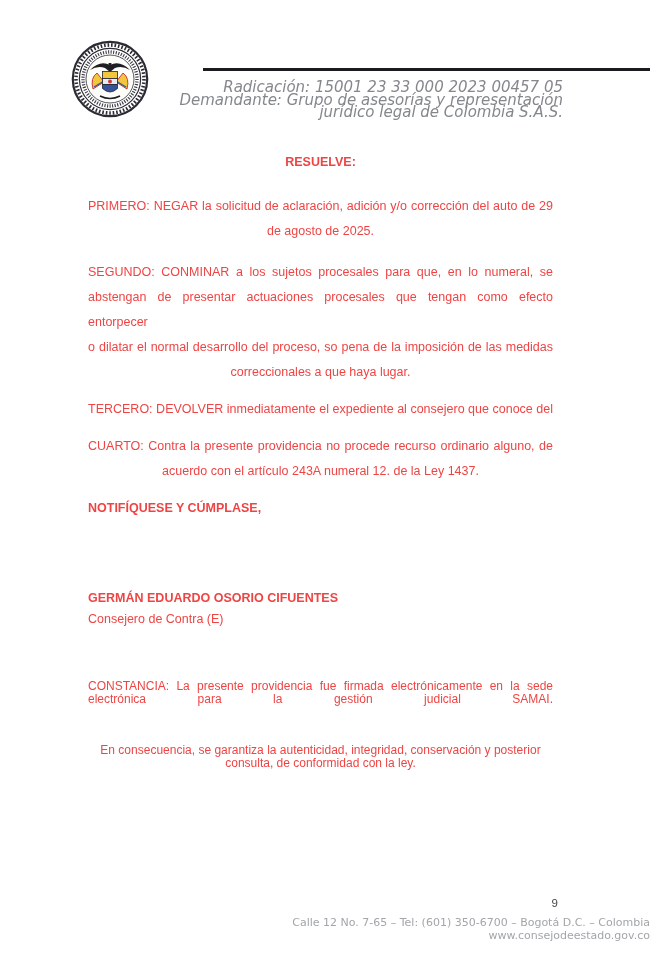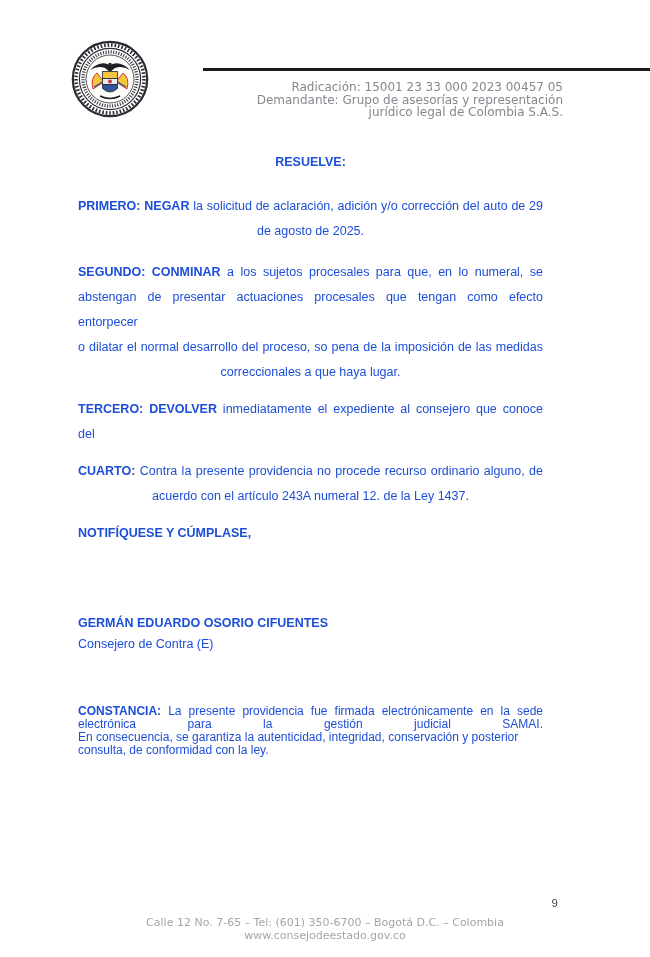--- a/index.html
+++ b/index.html
@@ -31,84 +31,85 @@
     top: 68px;
     height: 2.5px;
     background: #1b1b1f;
   }
   .case-info {
     position: absolute;
     right: 87px;
     top: 81px;
     text-align: right;
     font-family: "DejaVu Sans", sans-serif;
-    font-size: 12px;
+    font-size: 15px;
     line-height: 12.5px;
     color: #84888d;
     white-space: nowrap;
+    font-style: italic;
   }
 
   
   .content {
     position: absolute;
-    left: 78px;
+    left: 88px;
     top: 150px;
     width: 465px;
-    color: #1d4ed8;
+    color: #ef4444;
     font-size: 12.5px;
     line-height: 25px;
   }
   .heading {
     font-weight: bold;
     text-align: center;
     margin: 0 0 19px 0;
   }
   .para { margin: 0 0 12px 0; }
   .para.first { margin-bottom: 16px; }
   .line { text-align: center; }
   .line.jf {
     text-align: justify;
     text-align-last: justify;
   }
-  .lead { font-weight: bold; }
+  .lead { font-weight: normal; }
   .notify {
     font-weight: bold;
     margin: 0 0 67px 0;
   }
   .signature {
     text-align: left;
     line-height: 21px;
     margin: 0 0 50px 0;
   }
   .signature .name { font-weight: bold; }
   .constancia {
     font-size: 12px;
     line-height: 13px;
   }
   .constancia .c-line1 {
     text-align: justify;
     text-align-last: justify;
   }
-  .constancia .c-line2 { text-align: left; }
+  .constancia .c-line2 { text-align: center; margin-top: 38px; }
 
   
   .page-number {
     position: absolute;
     right: 92px;
     top: 897px;
     font-size: 11.5px;
     line-height: 13px;
     color: #454545;
   }
   .footer-address {
     position: absolute;
     left: 0;
     right: 0;
     top: 916px;
-    text-align: center;
+    text-align: right;
     font-family: "DejaVu Sans", sans-serif;
     font-size: 11px;
     line-height: 13px;
     color: #a2a6a9;
   }
 </style>
 </head>
 <body>
 
 <div class="page">

